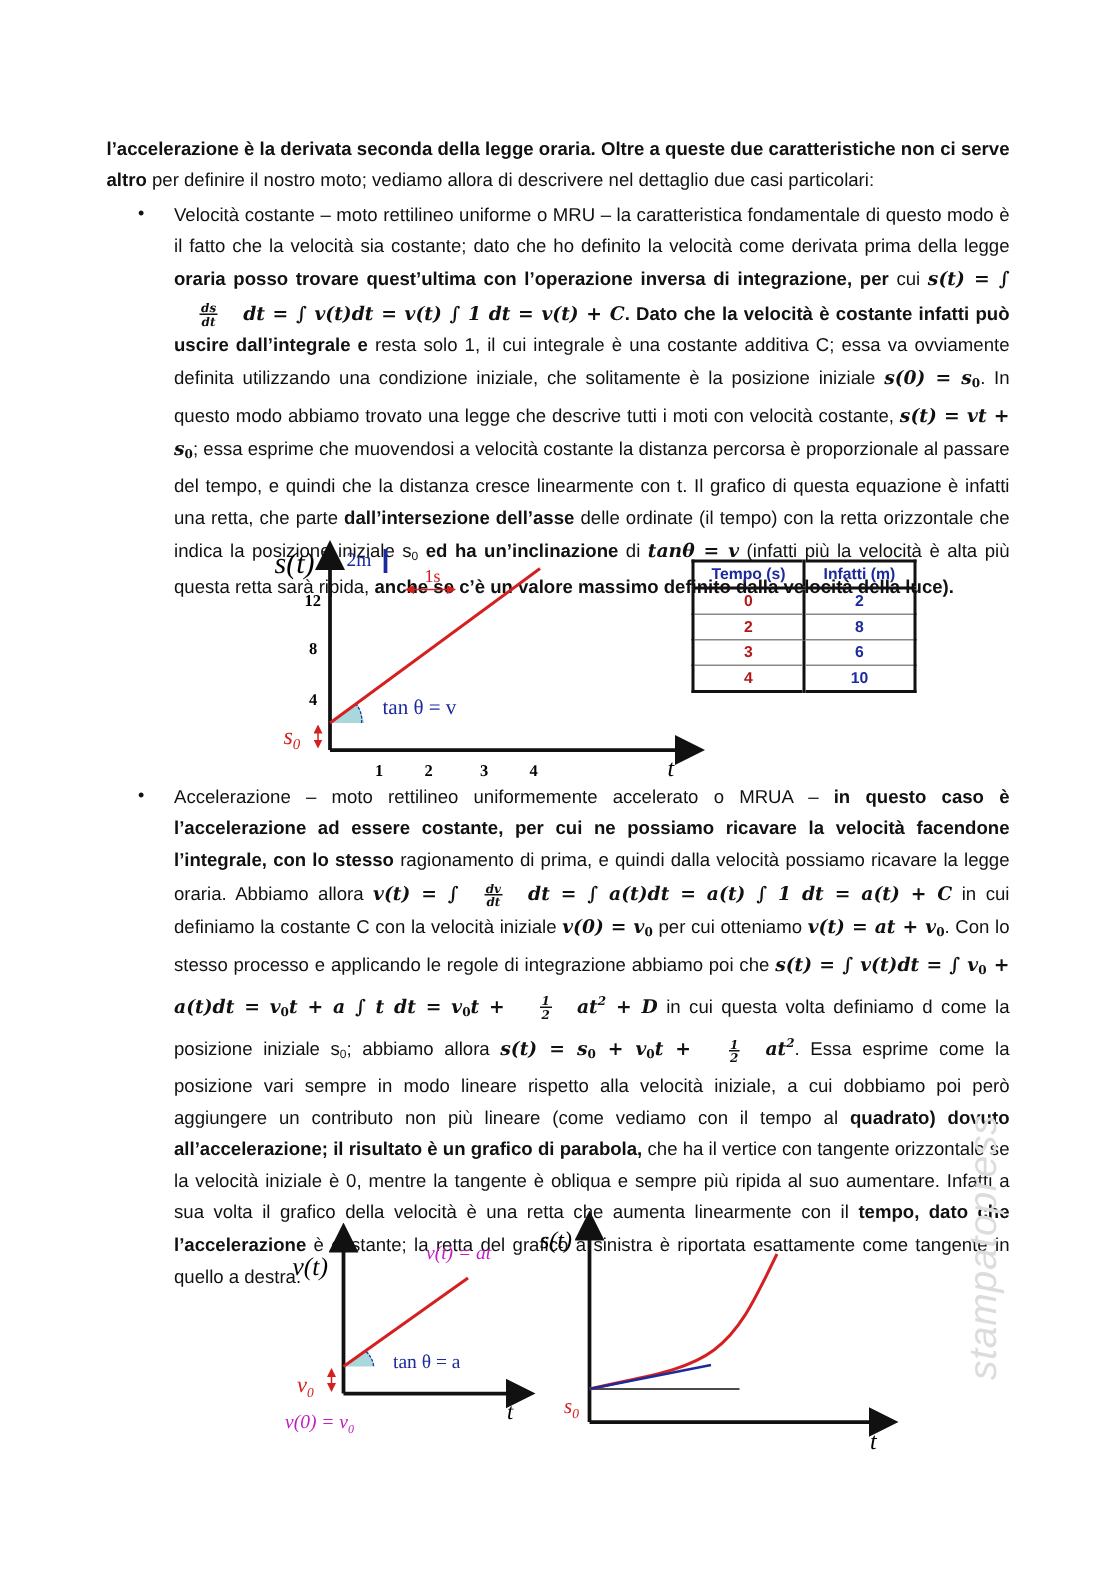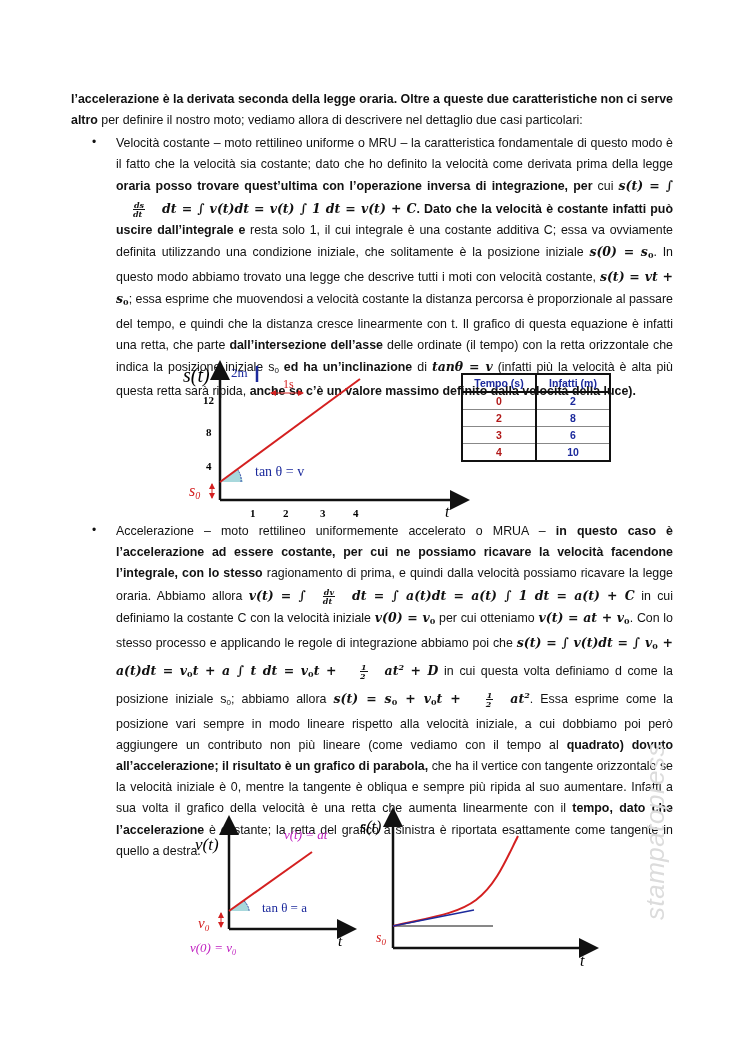--- a/index.html
+++ b/index.html
@@ -3,21 +3,21 @@
 <meta charset="utf-8">
 <style>
   html, body { margin: 0; padding: 0; background: #ffffff; }
   body { width: 744px; height: 1052px; position: relative; overflow: hidden;
          font-family: "Liberation Sans", sans-serif; color: #111; }
   .page { position: absolute; left: 0; top: 0; width: 744px; height: 792px; }
   .para { position: absolute; font-size: 12.4px; line-height: 21.2px; text-align: justify; }
   .p0 { left: 71px; top: 89px; width: 602px; }
   .b { font-weight: bold; }
   .m { font-family: "DejaVu Serif", serif; font-style: italic; font-weight: bold; font-size: 12.5px; }
-  .frac { display: inline-block; vertical-align: middle; font-size: 8px; line-height: 8px; margin: 0 17px; }
+  .frac { display: inline-block; vertical-align: middle; text-align: center; font-size: 8px; line-height: 8px; margin: 0 17px; }
   .frac span { display: block; }
   .frac .num { border-bottom: 1px solid #111; padding: 0 1px; }
   .bullet { position: absolute; left: 92px; font-size: 12px; }
   .li { position: absolute; left: 116px; width: 557px; font-size: 12.4px; line-height: 21.2px; text-align: justify; }
   .li1 { top: 133px; }
   .li2 { top: 521px; }
   .sub { font-size: 8px; vertical-align: -2px; font-style: normal; }
   .sup { font-size: 8px; vertical-align: 5px; }
   svg text { font-family: "Liberation Serif", serif; }
   .tbl { position: absolute; left: 461px; top: 373px; border-collapse: collapse; border: 2px solid #111;

